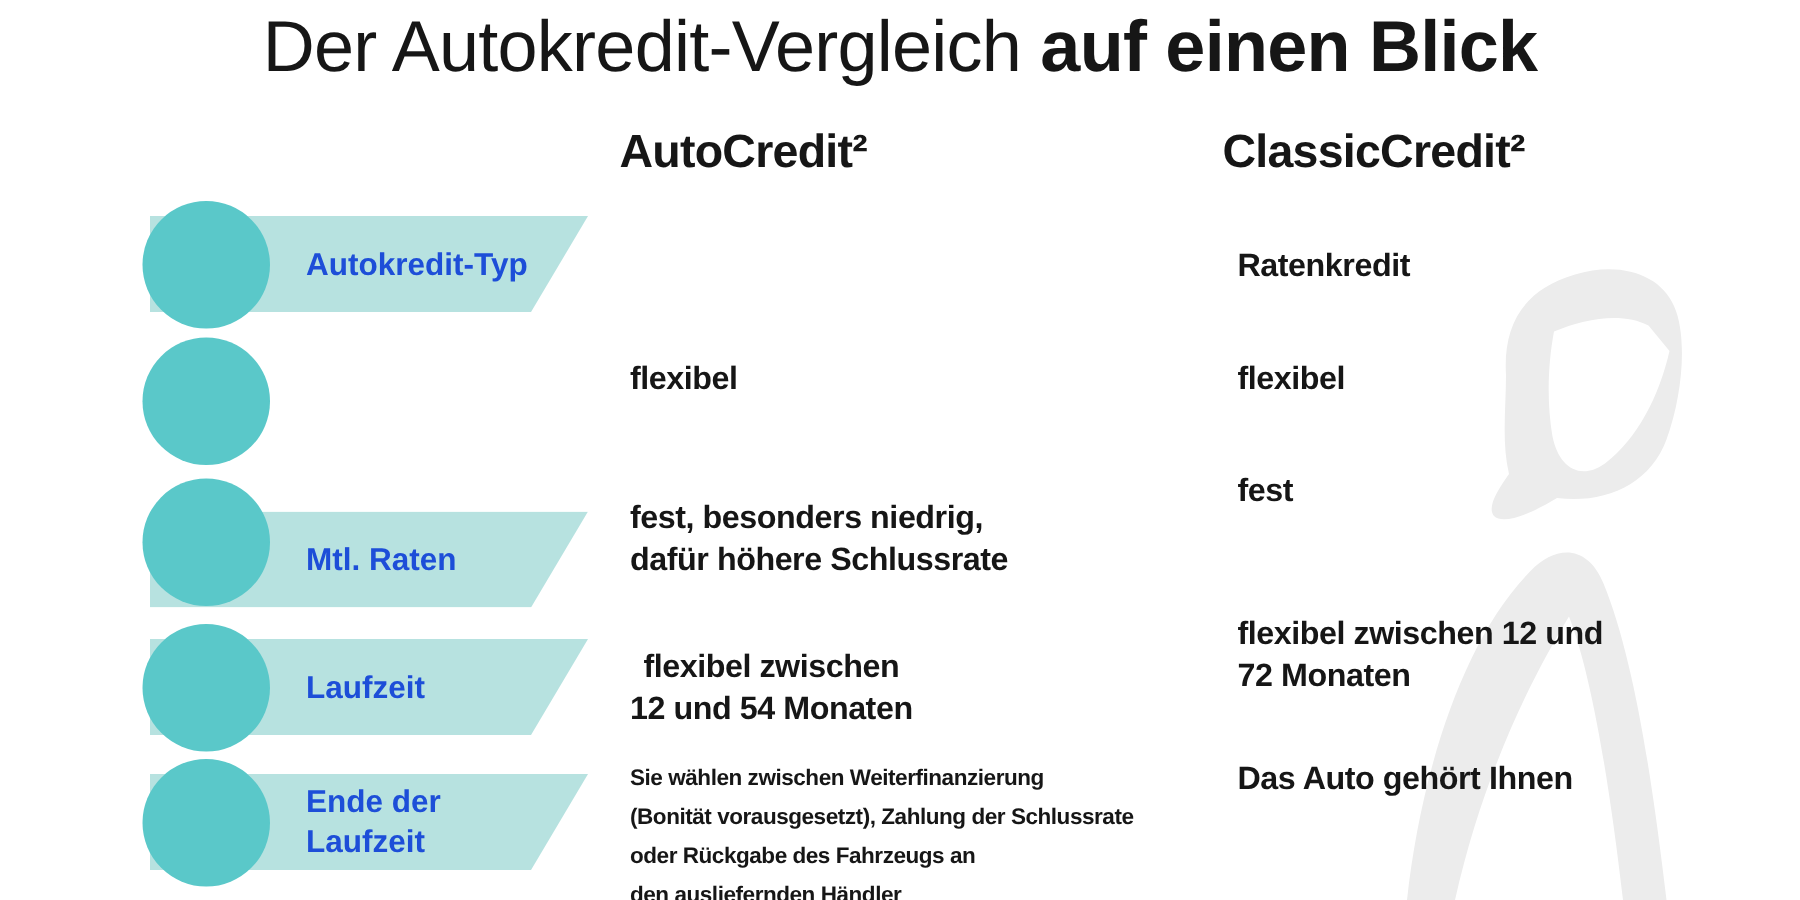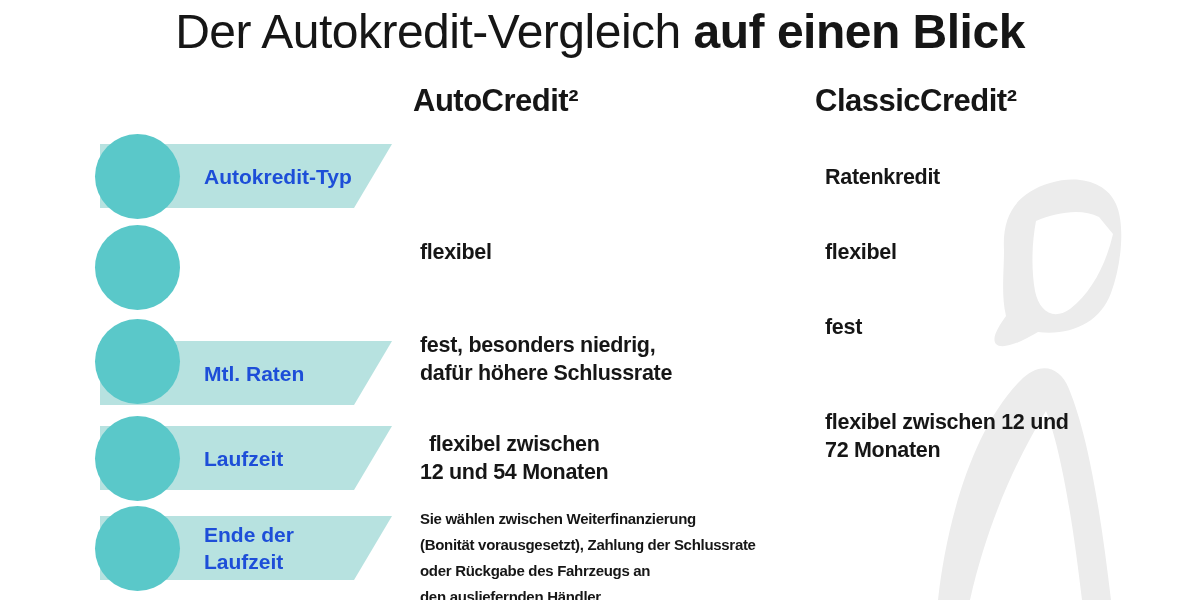--- a/index.html
+++ b/index.html
@@ -107,14 +107,15 @@
 
   <div class="banner" style="top:516px;">
     <span class="label">Ende der
 Laufzeit</span>
   </div>
   <div class="circle" style="top:506px;"></div>
   <div class="val val-sm col-auto" style="top:506px;">Sie wählen zwischen Weiterfinanzierung
 (Bonität vorausgesetzt), Zahlung der Schlussrate
 oder Rückgabe des Fahrzeugs an
 den ausliefernden Händler</div>
+  <div class="val val-lg col-classic" style="top:505px;">Das Auto gehört Ihnen</div>
 
 </div>
 
 </body></html>

